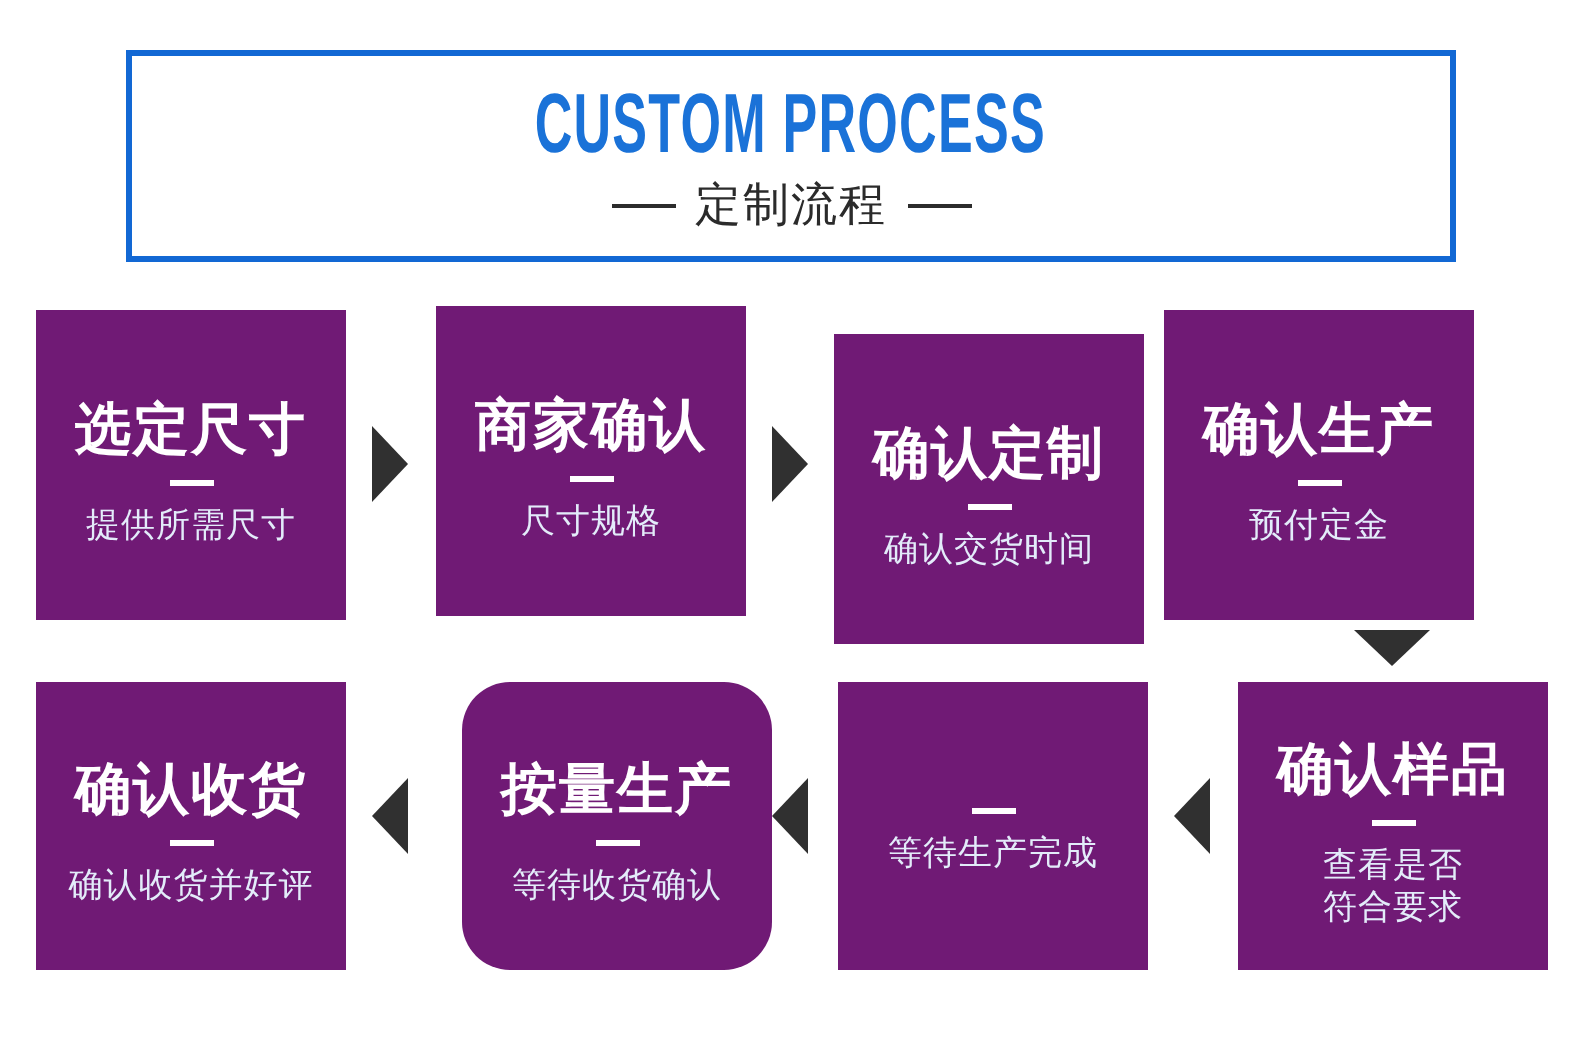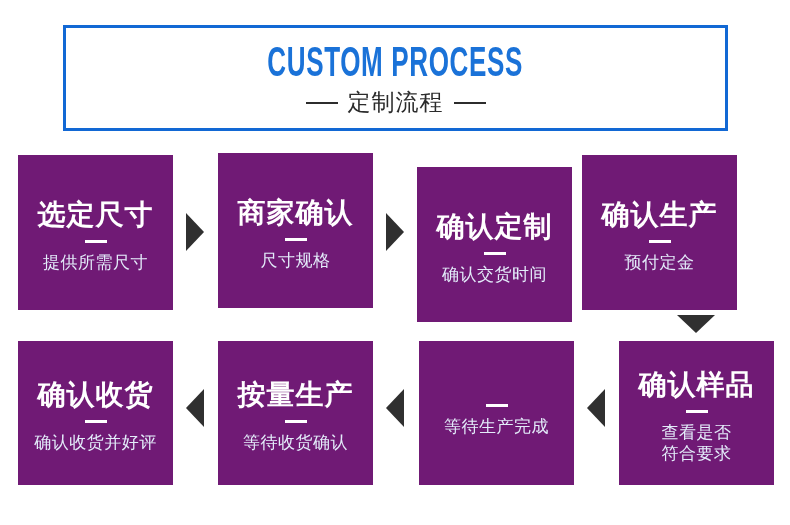--- a/index.html
+++ b/index.html
@@ -178,21 +178,21 @@
   <div class="arrow arrow-down" style="left:677px; top:315px;"></div>
 
   <div class="step row2" style="left:18px; top:341px;">
     <div class="step-title">确认收货</div>
     <div class="step-divider"></div>
     <div class="step-sub">确认收货并好评</div>
   </div>
 
   <div class="arrow arrow-left" style="left:186px; top:389px;"></div>
 
-  <div class="step row2" style="left:218px; top:341px;">
+  <div class="step row2" style="left:231px; top:341px;border-radius:24px;">
     <div class="step-title">按量生产</div>
     <div class="step-divider"></div>
     <div class="step-sub">等待收货确认</div>
   </div>
 
   <div class="arrow arrow-left" style="left:386px; top:389px;"></div>
 
   <div class="step row2" style="left:419px; top:341px;">
     <div class="step-divider"></div>
     <div class="step-sub">等待生产完成</div>

